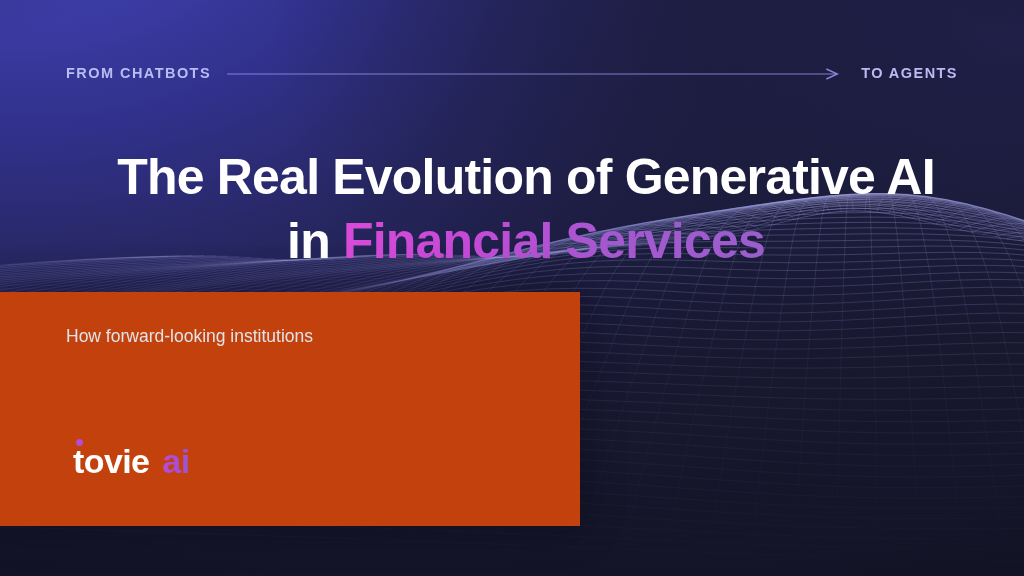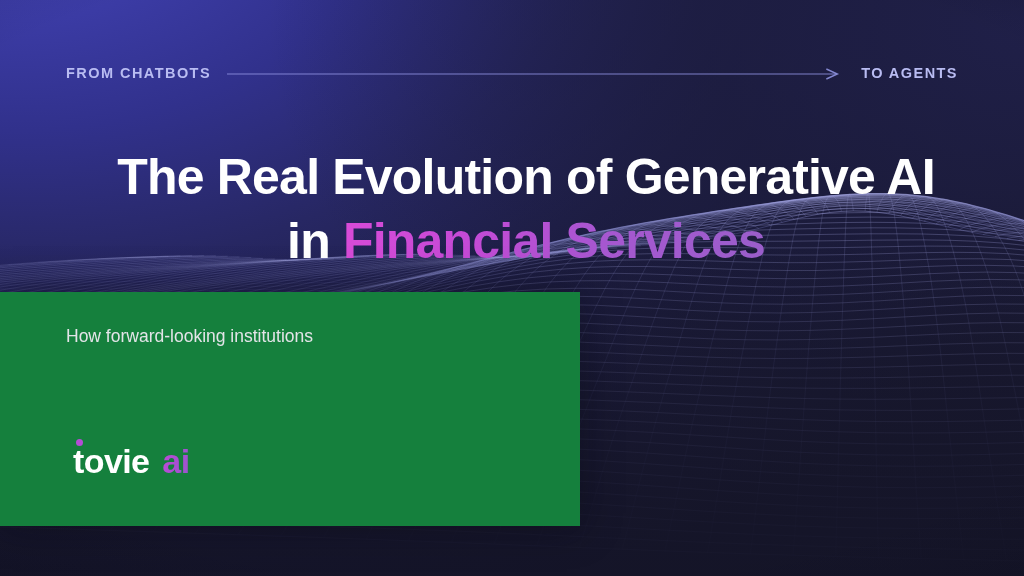--- a/index.html
+++ b/index.html
@@ -101,21 +101,21 @@
     -webkit-text-fill-color: transparent;
   }
 
   
   .card {
     position: absolute;
     left: 0;
     top: 292px;
     width: 580px;
     height: 234px;
-    background: #15803d;
+    background: #c2410c;
     box-shadow: 0 0 38px rgba(8,8,16,0.42);
   }
   .subtitle {
     position: absolute;
     left: 66px;
     top: 30px;
     margin: 0;
     font-size: 17.5px;
     line-height: 29px;
     color: #e3e4e8;

